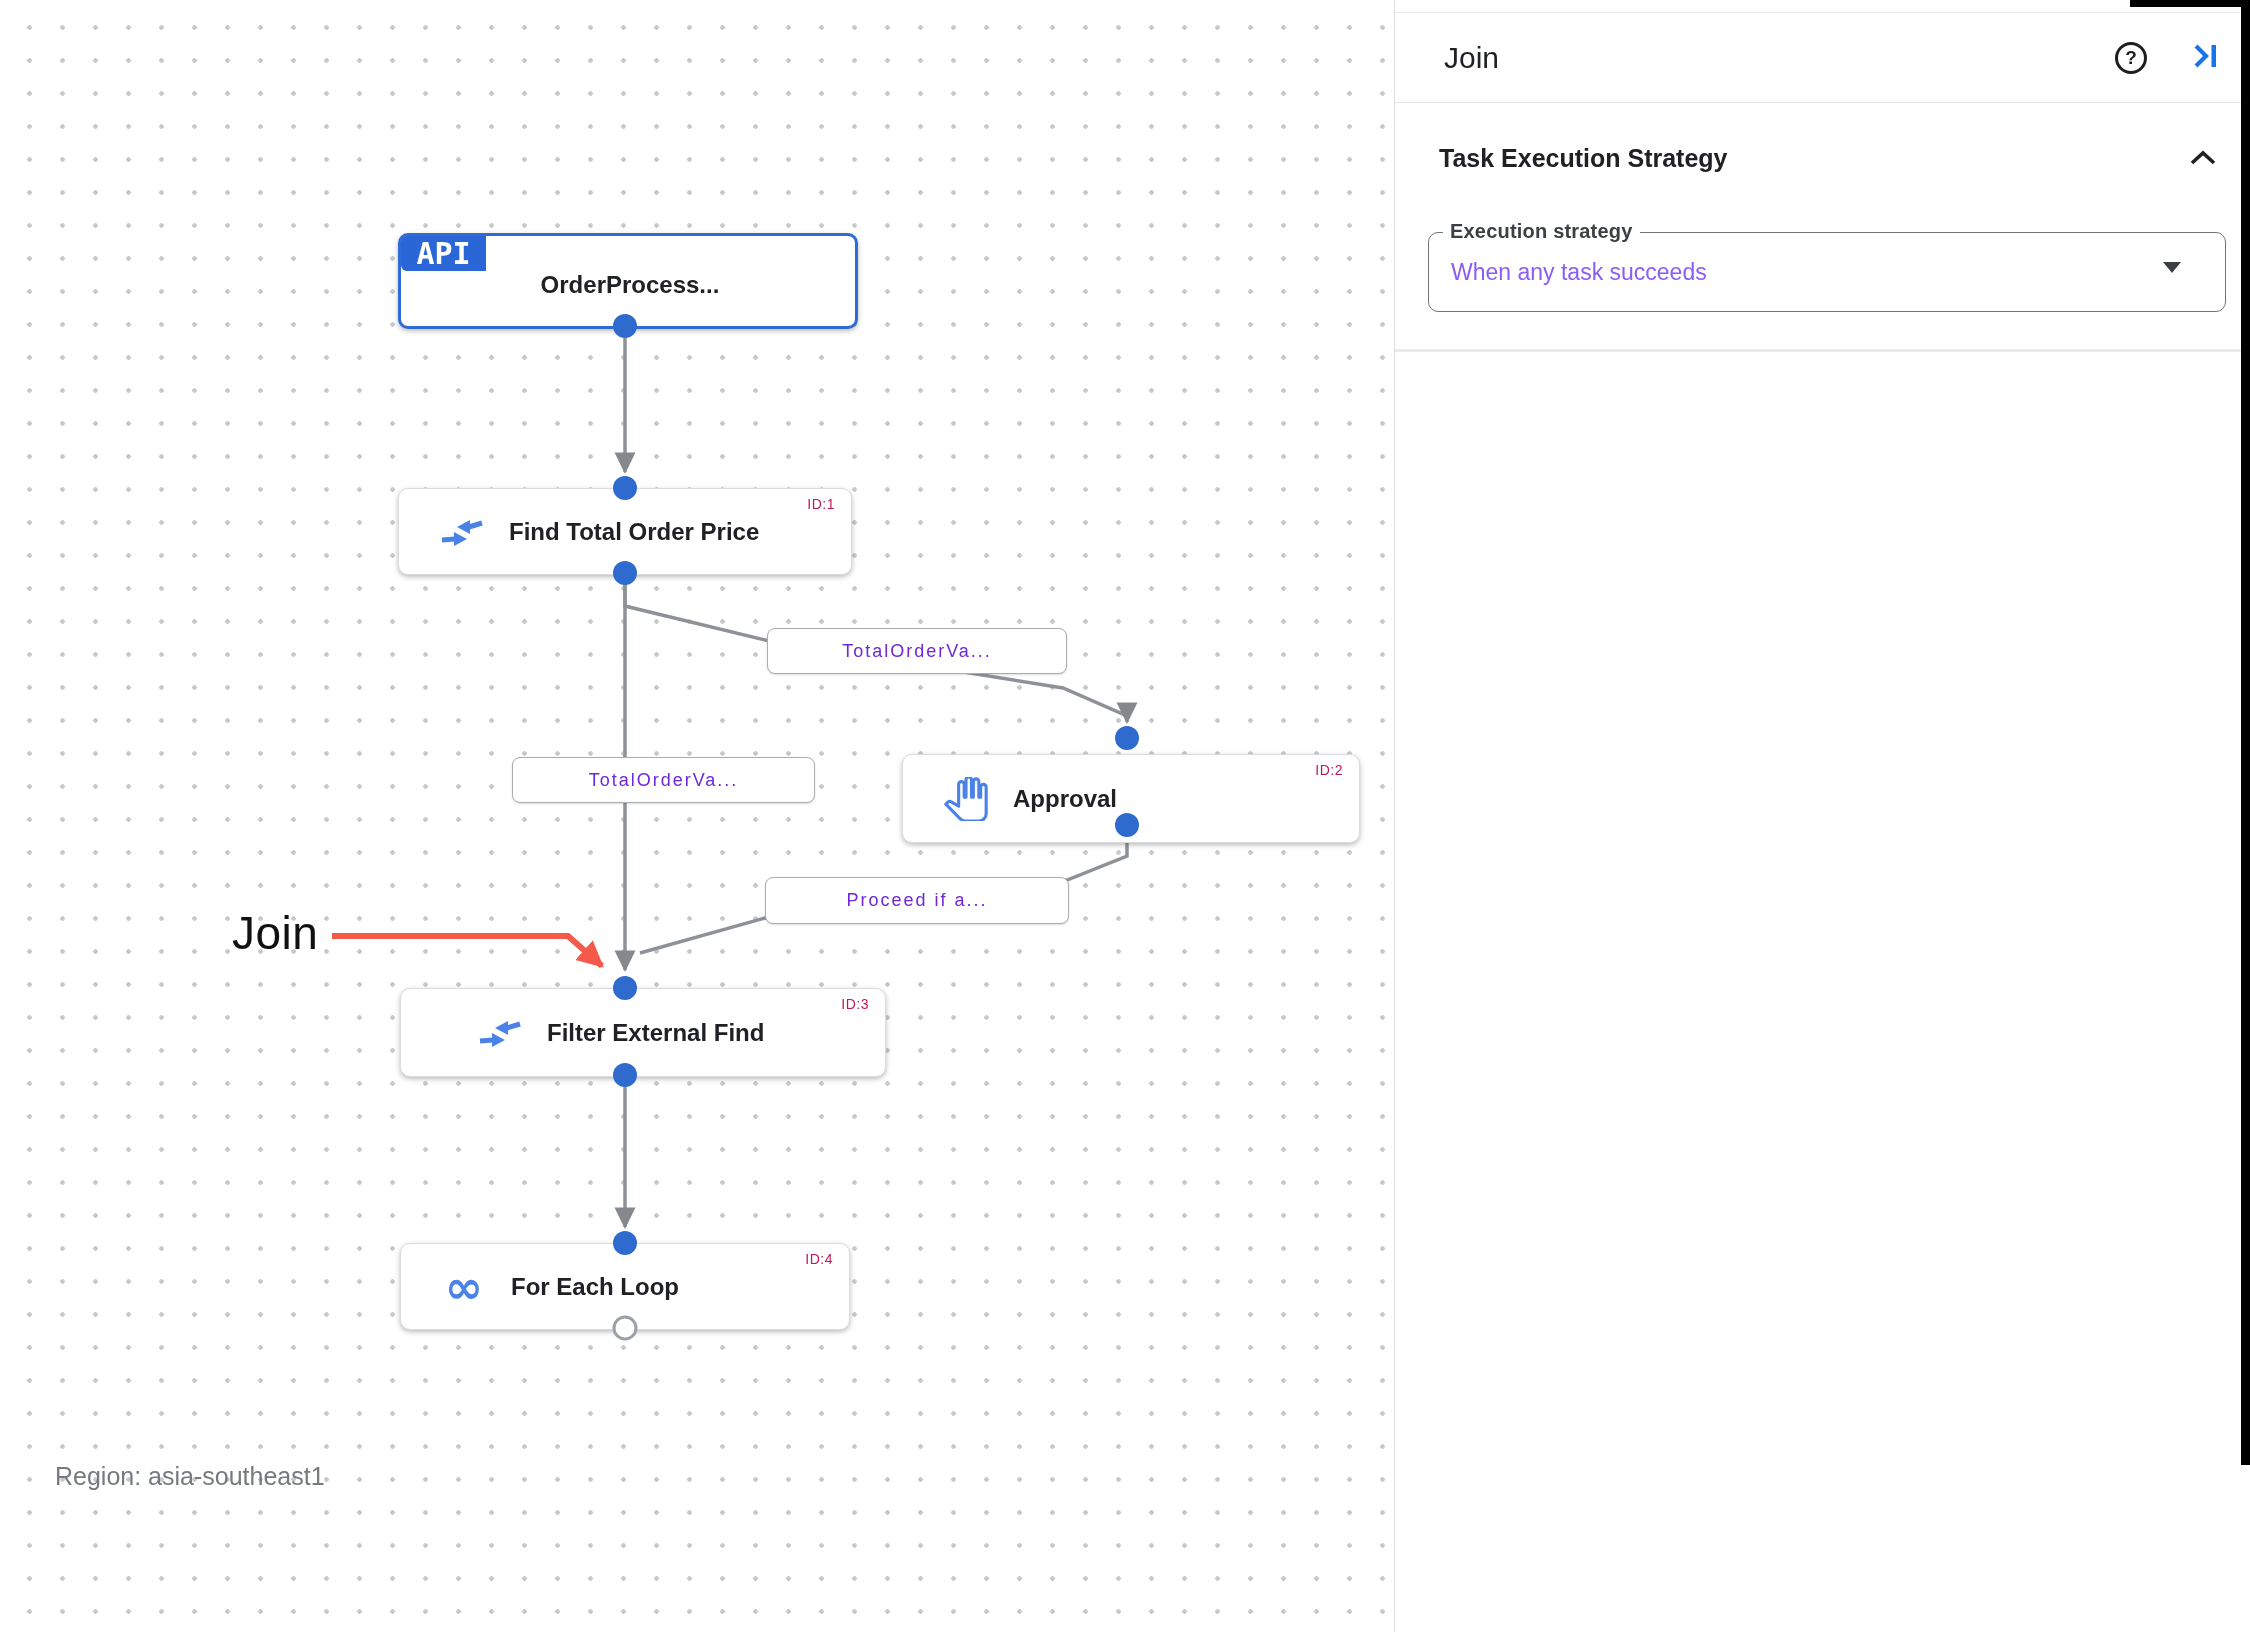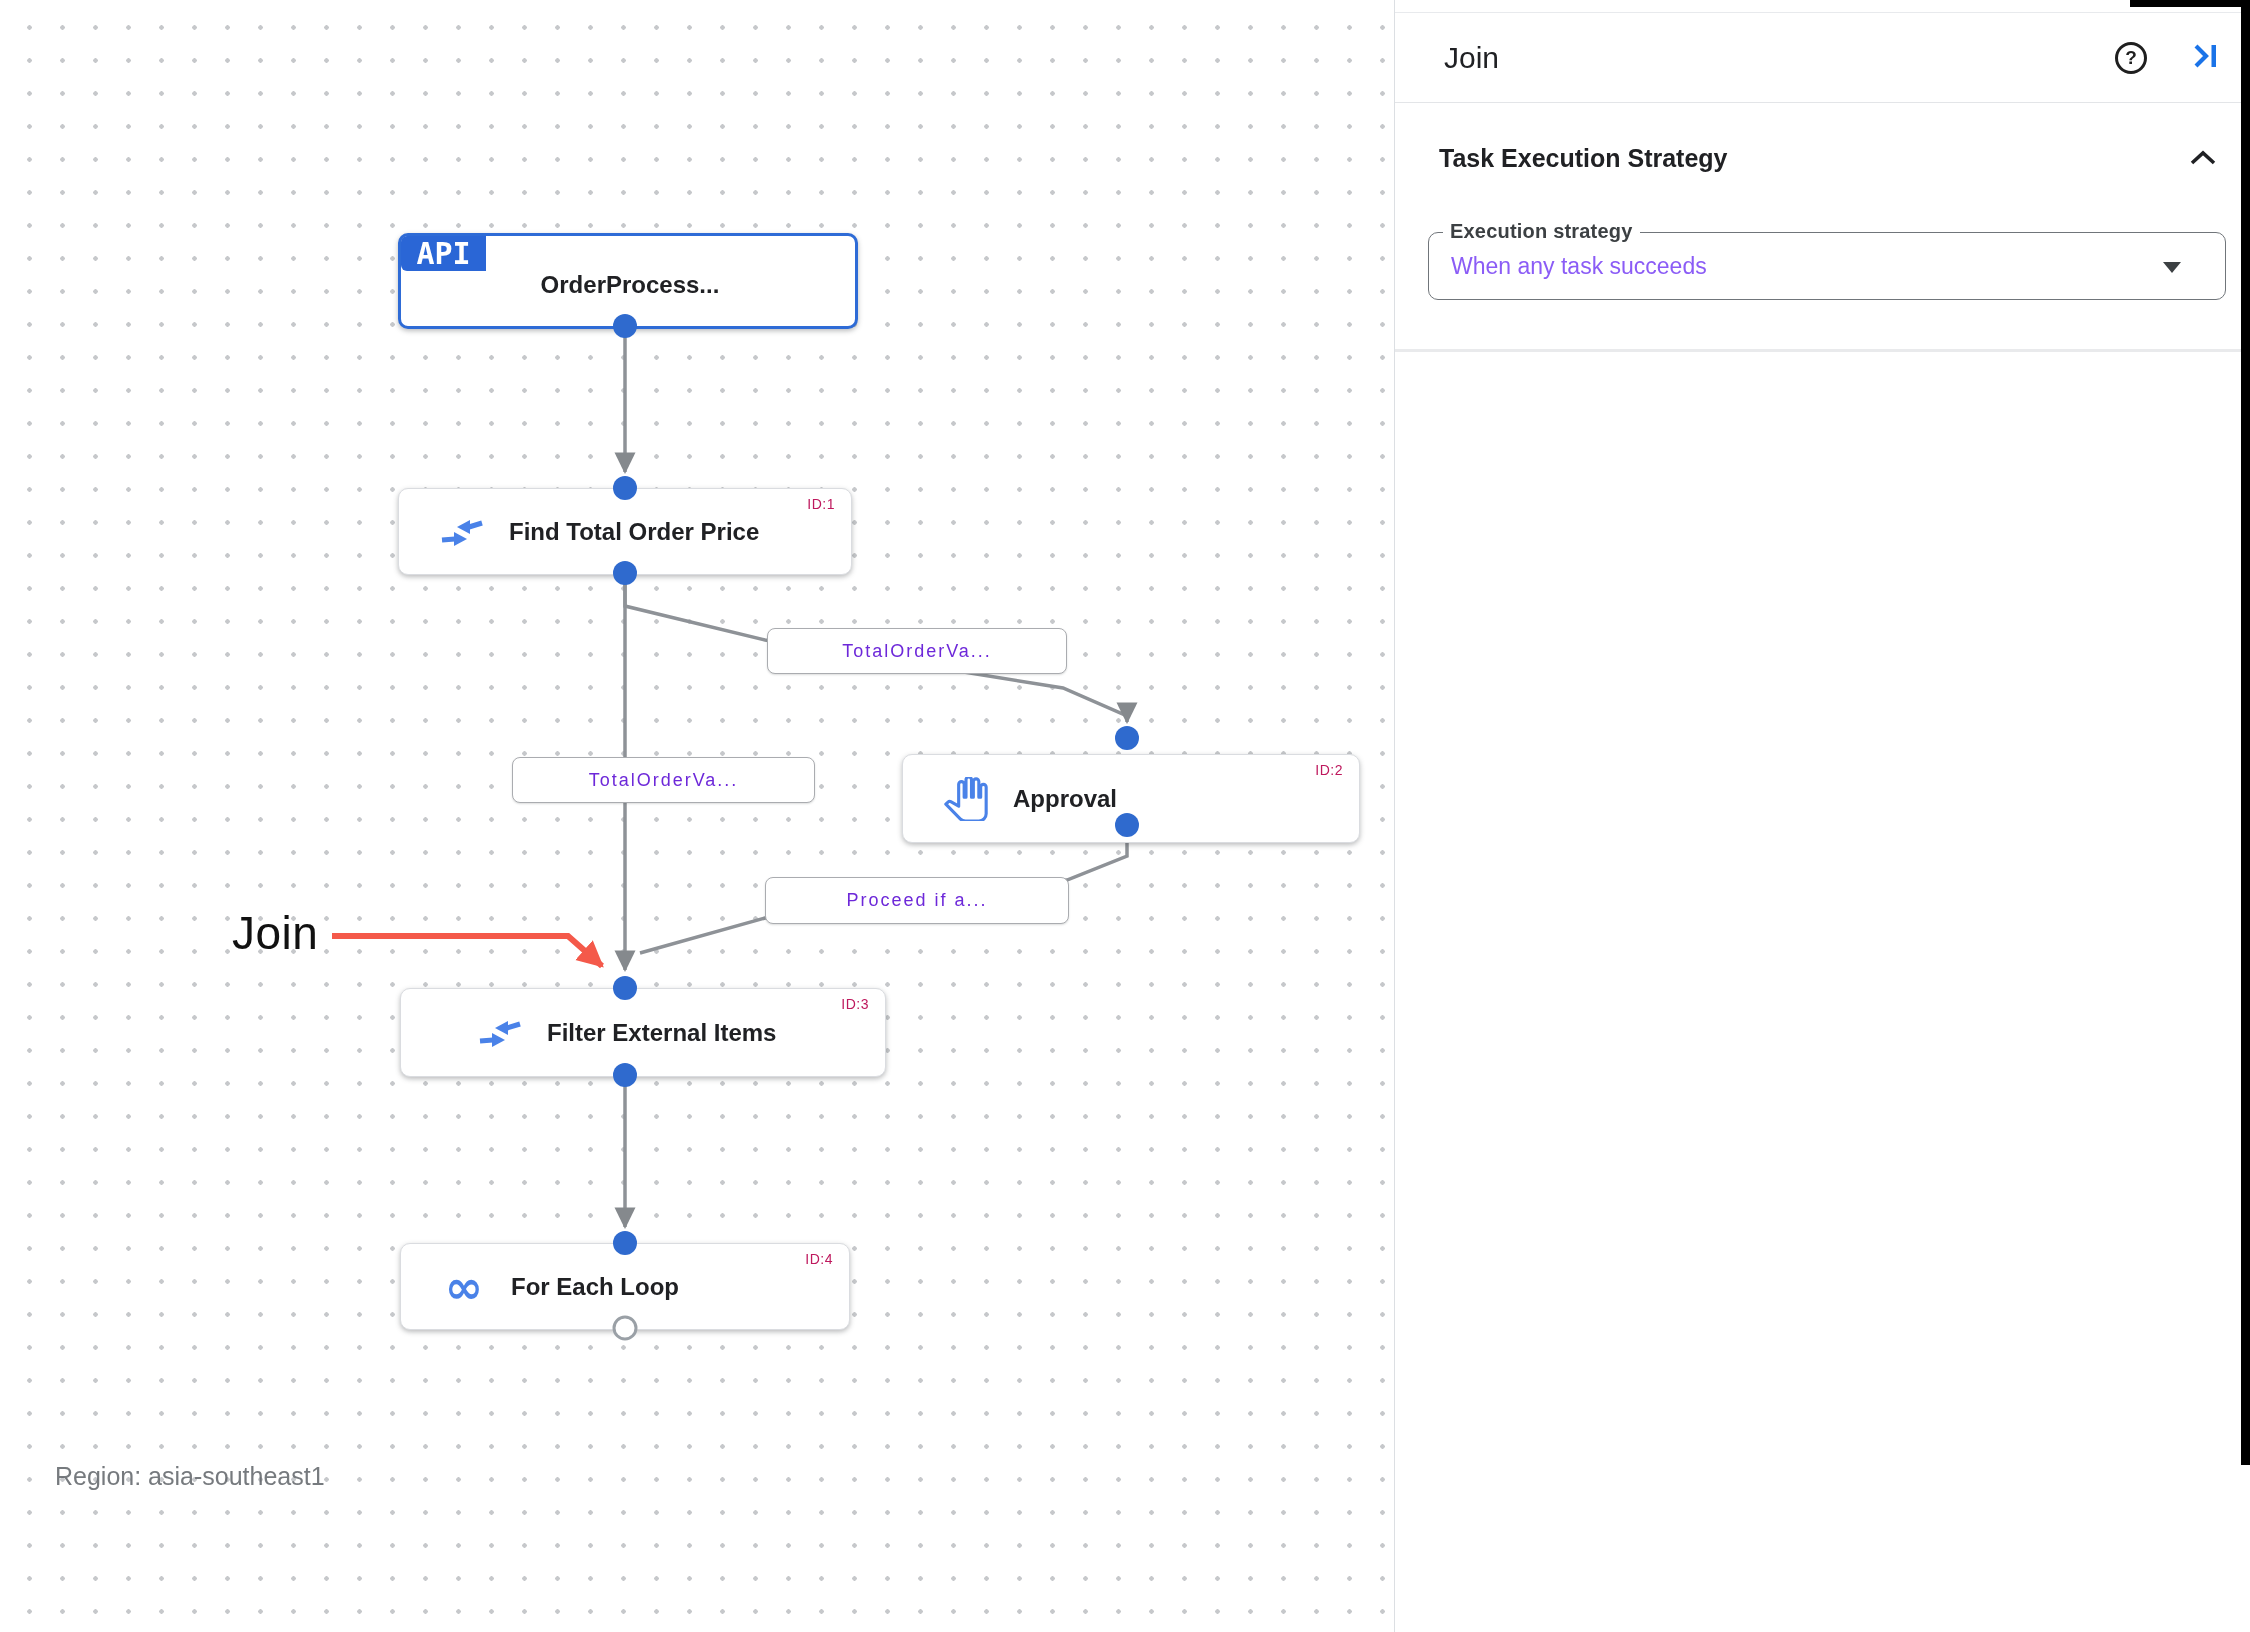--- a/index.html
+++ b/index.html
@@ -57,21 +57,21 @@
   #panel .header{position:absolute;left:0;right:0;top:13px;height:89px;
     border-bottom:1px solid #e3e5e8;display:flex;align-items:center;}
   #panel .header .title{font-size:30px;color:#202124;margin-left:49px;}
   #panel .hicons{position:absolute;right:32px;top:0;height:100%;display:flex;
     align-items:center;gap:46px;}
   .help-circle{width:32px;height:32px;border:3px solid #1f1f1f;border-radius:50%;
     display:flex;align-items:center;justify-content:center;font-size:19px;
     font-weight:bold;color:#1f1f1f;box-sizing:border-box;}
   .section-title{position:absolute;left:44px;top:144px;font-size:25px;font-weight:bold;color:#202124;}
   .section-chevron{position:absolute;right:34px;top:150px;}
-  .select{position:absolute;left:33px;top:232px;width:798px;height:68px;
+  .select{position:absolute;left:33px;top:232px;width:798px;height:80px;
     border:1.6px solid #70757a;border-radius:10px;box-sizing:border-box;
     display:flex;align-items:center;background:#fff;cursor:pointer;}
   .select .flabel{position:absolute;left:14px;top:-13px;background:#fff;
     padding:0 7px;font-size:20px;font-weight:bold;color:#3c4043;letter-spacing:.2px;}
   .select .fvalue{margin-left:22px;font-size:23px;color:#8b5cf6;}
   .select .caret{position:absolute;right:44px;top:29px;width:0;height:0;
     border-left:9px solid transparent;border-right:9px solid transparent;
     border-top:11px solid #3c4043;}
   #panel .divider{position:absolute;left:0;right:0;top:349px;height:3px;background:#e9eaec;}
 
@@ -136,21 +136,21 @@
       <span class="nicon">
         <svg width="46" height="32" viewBox="0 0 46 32">
           <g fill="#4a82e8" stroke="#4a82e8">
             <path d="M3 24 L16 23" stroke-width="5" fill="none"></path>
             <polygon points="15,16 15,30 28,23" stroke="none"></polygon>
             <path d="M43 7 L30 11" stroke-width="5" fill="none"></path>
             <polygon points="31,4 31,18 18,11" stroke="none"></polygon>
           </g>
         </svg>
       </span>
-      <span class="nlabel">Filter External Items</span>
+      <span class="nlabel">Filter External Find</span>
     </div>
 
     <div class="node n-4">
       <span class="nid">ID:4</span>
       <span class="nicon">
         <span class="loop-glyph">∞</span>
       </span>
       <span class="nlabel">For Each Loop</span>
     </div>
 

